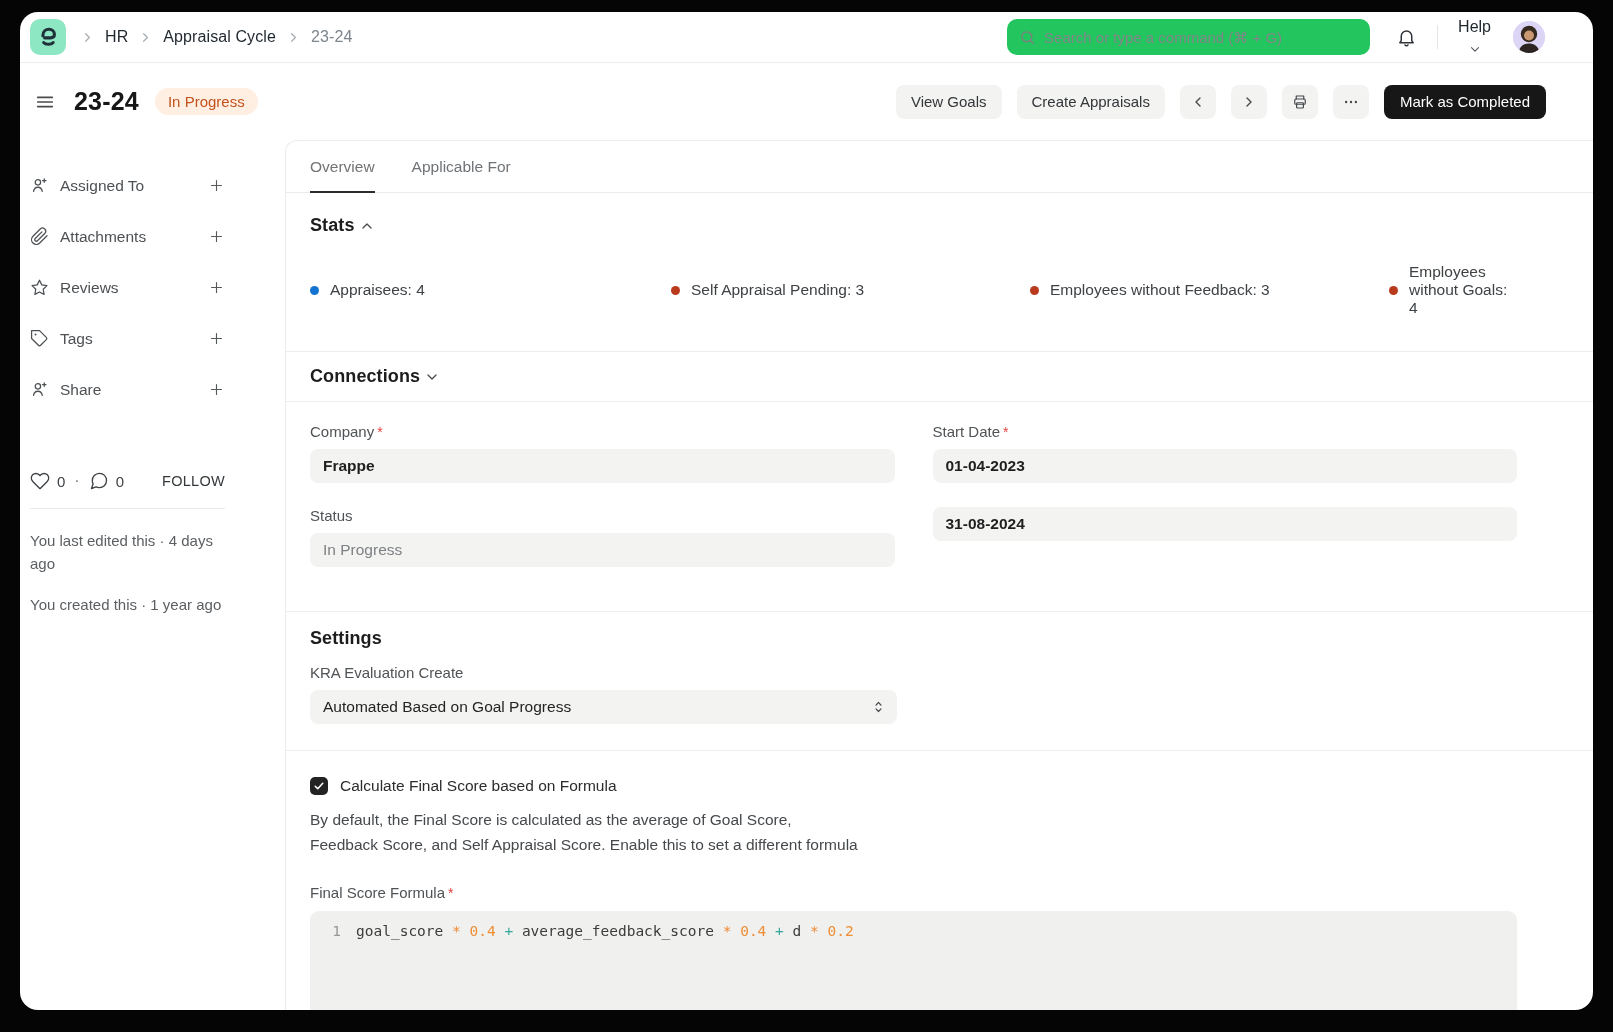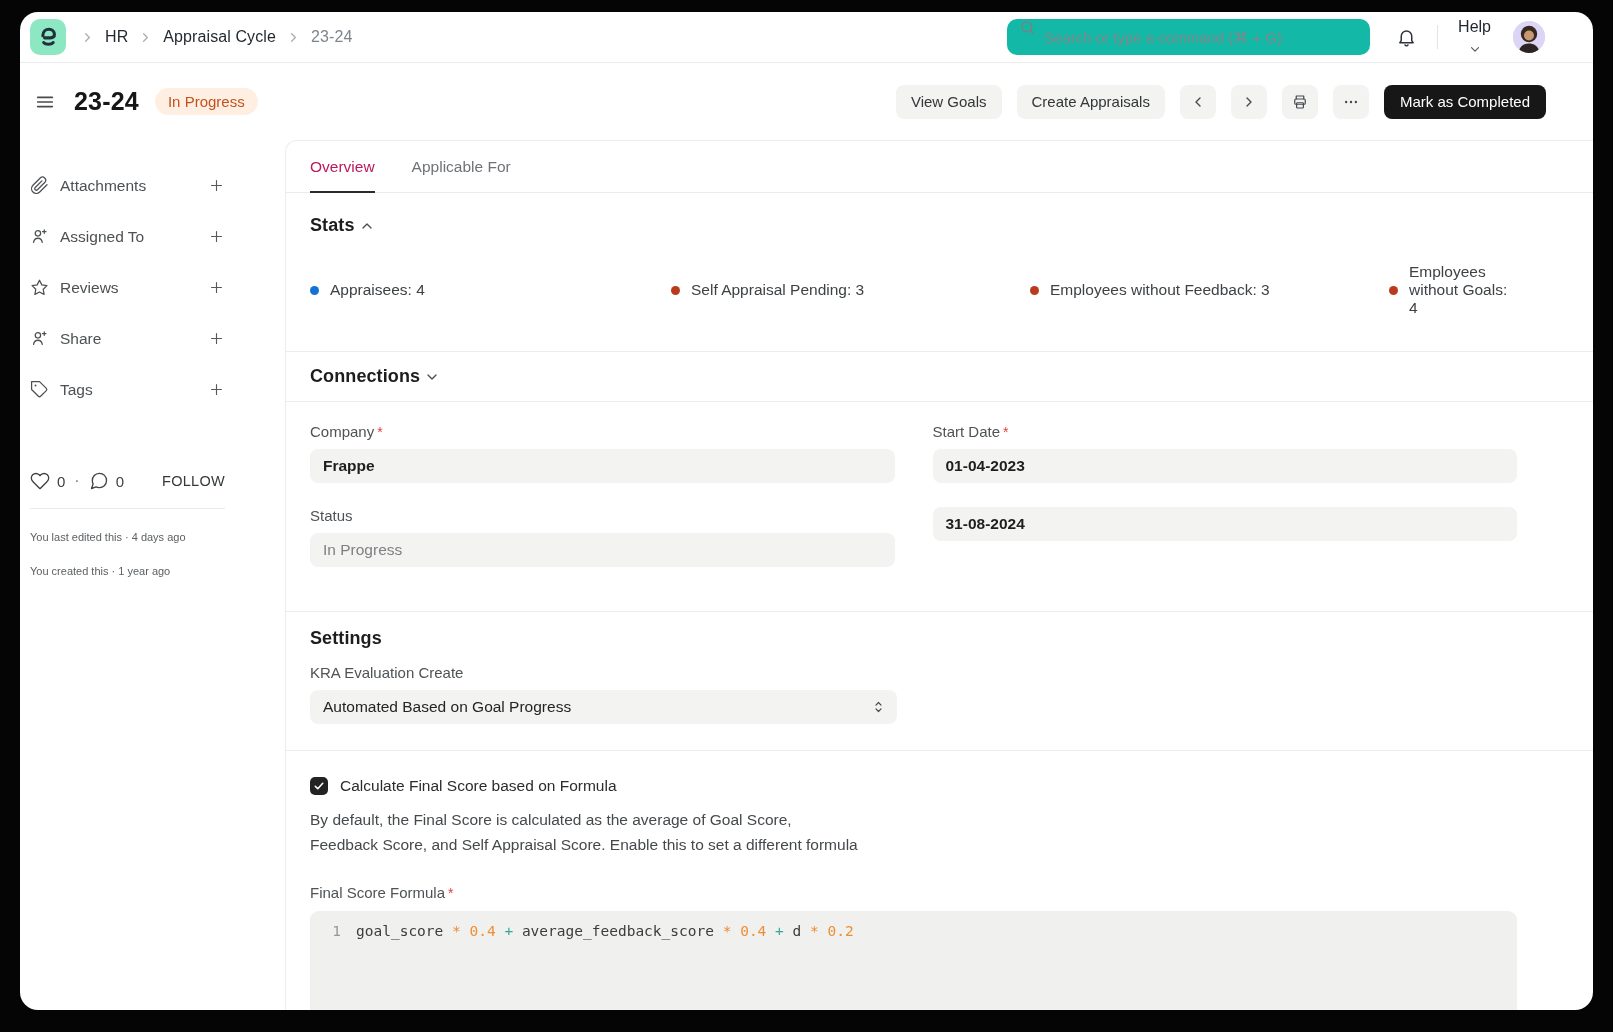--- a/index.html
+++ b/index.html
@@ -7,21 +7,21 @@
   .window { position:absolute; left:20px; top:12px; width:1573px; height:998px; background:#fff; border-radius:18px; overflow:hidden; }
 
   
   .navbar { height:51px; display:flex; align-items:center; padding:0 48px 0 10px; border-bottom:1px solid #ececec; }
   .logo { width:36px; height:36px; border-radius:10px; background:#8ce7c2; display:flex; align-items:center; justify-content:center; flex:0 0 auto; }
   .crumbs { display:flex; align-items:center; gap:10px; margin-left:14px; }
   .crumb { font-size:16px; color:#1f262e; letter-spacing:.1px; }
   .crumb.muted { color:#7d858d; }
   .crumb-sep { color:#a9aeb3; display:flex; }
   .nav-right { margin-left:auto; display:flex; align-items:center; }
-  .searchbar { width:363px; height:36px; background:#14b8a6; border-radius:10px; display:flex; padding:0 12px; gap:8px; }
+  .searchbar { width:363px; height:36px; background:#22c55e; border-radius:10px; display:flex; align-items:center; padding:0 12px; gap:8px; }
   .searchbar svg { color:#7f7f7f; flex:0 0 auto; }
   .searchbar input { border:none; outline:none; background:transparent; font-size:15px; color:#3d3d3d; width:100%; font-family:inherit; }
   .searchbar input::placeholder { color:#818689; }
   .bell { margin-left:26px; color:#2d3338; display:flex; cursor:pointer; }
   .nav-divider { width:1px; height:24px; background:#e4e4e4; margin:0 20px; }
   .help { display:flex; align-items:center; gap:6px; font-size:16px; color:#1f262e; cursor:pointer;flex-direction:column; }
   .help svg { color:#55595e; }
   .avatar { width:32px; height:32px; border-radius:50%; overflow:hidden; margin-left:22px; background:#ddd5f6; cursor:pointer; flex:0 0 auto; }
 
   
@@ -38,27 +38,27 @@
   .content { display:flex; height:870px; }
   .sidebar { width:265px; flex:0 0 auto; padding:20px 60px 0 10px; }
   .side-row { height:51px; display:flex; align-items:center; color:#4d5154; cursor:pointer; }
   .side-row .lbl { font-size:15.5px; margin-left:11px; color:#4d5154; }
   .side-row .plus { margin-left:auto; color:#55595c; display:flex; cursor:pointer; }
   .engage { margin-top:56px; display:flex; align-items:center; color:#3e4245; }
   .engage .cnt { font-size:15px; margin-left:7px; }
   .engage .sep { margin:0 9px; color:#7c7c7c; }
   .engage .follow { margin-left:auto; font-size:14.5px; letter-spacing:.3px; color:#35393c; cursor:pointer; }
   .side-divider { border-top:1px solid #eaeaea; margin:17px 0 20px; }
-  .side-note { font-size:11px; color:#5b5f62; line-height:1.55; width:212px; margin-bottom:17px; }
+  .side-note { font-size:15px; color:#5b5f62; line-height:1.55; width:212px; margin-bottom:17px; }
 
   
   .main { flex:1; border-left:1px solid #ececec; border-top:1px solid #ececec; border-top-left-radius:12px; overflow:hidden; }
   .tabs { height:52px; display:flex; align-items:stretch; padding-left:24px; border-bottom:1px solid #ececec; gap:37px; }
   .tab { display:flex; align-items:center; font-size:15.5px; color:#6f7377; cursor:pointer; position:relative; }
-  .tab.active { color:#be185d; font-weight:500; }
+  .tab.active { color:#737373; font-weight:500; }
   .tab.active::after { content:""; position:absolute; left:0; right:0; bottom:-1px; height:2px; background:#2b2b2b; }
 
   .sec { padding-left:24px; padding-right:76px; }
   .sec-head { display:flex; align-items:center; gap:4px; }
   .sec-title { font-size:18px; font-weight:700; color:#1d1d1d; letter-spacing:.1px; }
   .sec-head svg { color:#4b4f52; cursor:pointer; }
 
   .stats-sec { padding-top:22px; padding-bottom:34px; border-bottom:1px solid #ededed; }
   .stats-row { margin-top:27px; display:grid; grid-template-columns:314px 312px 312px 1fr;gap:47px; }
   .stat { display:flex; align-items:center; gap:11px; font-size:15.5px; color:#3e4245; }
@@ -197,72 +197,72 @@
       </button>
       <button class="btn btn-dark">Mark as Completed</button>
     </div>
   </div>
 
   <div class="content">
 
     <div class="sidebar">
       <div class="side-row">
         <svg width="19" height="19" viewBox="0 0 24 24" fill="none" stroke="currentColor" stroke-width="1.6" stroke-linecap="round" stroke-linejoin="round">
-            <path d="M21.44 11.05l-9.19 9.19a6 6 0 0 1-8.49-8.49l9.19-9.19a4 4 0 0 1 5.66 5.66l-9.2 9.19a2 2 0 0 1-2.83-2.83l8.49-8.48"></path>
-          </svg>
-        <span class="lbl">Attachments</span>
-        <span class="plus">
-            <svg width="17" height="17" viewBox="0 0 24 24" fill="none" stroke="currentColor" stroke-width="1.6" stroke-linecap="round">
-              <path d="M12 5v14M5 12h14"></path>
-            </svg>
-          </span>
-      </div>
-      <div class="side-row">
-        <svg width="19" height="19" viewBox="0 0 24 24" fill="none" stroke="currentColor" stroke-width="1.6" stroke-linecap="round" stroke-linejoin="round">
             <circle cx="10" cy="8" r="3.4"></circle>
             <path d="M4.5 19.5c.5-3.5 3-5.3 5.5-5.3s5 1.8 5.5 5.3"></path>
             <path d="M18 3.5v4.4M15.8 5.7h4.4"></path>
           </svg>
         <span class="lbl">Assigned To</span>
         <span class="plus">
             <svg width="17" height="17" viewBox="0 0 24 24" fill="none" stroke="currentColor" stroke-width="1.6" stroke-linecap="round">
               <path d="M12 5v14M5 12h14"></path>
             </svg>
           </span>
       </div>
       <div class="side-row">
         <svg width="19" height="19" viewBox="0 0 24 24" fill="none" stroke="currentColor" stroke-width="1.6" stroke-linecap="round" stroke-linejoin="round">
+            <path d="M21.44 11.05l-9.19 9.19a6 6 0 0 1-8.49-8.49l9.19-9.19a4 4 0 0 1 5.66 5.66l-9.2 9.19a2 2 0 0 1-2.83-2.83l8.49-8.48"></path>
+          </svg>
+        <span class="lbl">Attachments</span>
+        <span class="plus">
+            <svg width="17" height="17" viewBox="0 0 24 24" fill="none" stroke="currentColor" stroke-width="1.6" stroke-linecap="round">
+              <path d="M12 5v14M5 12h14"></path>
+            </svg>
+          </span>
+      </div>
+      <div class="side-row">
+        <svg width="19" height="19" viewBox="0 0 24 24" fill="none" stroke="currentColor" stroke-width="1.6" stroke-linecap="round" stroke-linejoin="round">
             <path d="M12 2.8l2.9 5.9 6.5.9-4.7 4.6 1.1 6.5-5.8-3-5.8 3 1.1-6.5L2.6 9.6l6.5-.9z"></path>
           </svg>
         <span class="lbl">Reviews</span>
+        <span class="plus">
+            <svg width="17" height="17" viewBox="0 0 24 24" fill="none" stroke="currentColor" stroke-width="1.6" stroke-linecap="round">
+              <path d="M12 5v14M5 12h14"></path>
+            </svg>
+          </span>
+      </div>
+      <div class="side-row">
+        <svg width="19" height="19" viewBox="0 0 24 24" fill="none" stroke="currentColor" stroke-width="1.6" stroke-linecap="round" stroke-linejoin="round">
+            <path d="M20.59 13.41l-7.17 7.17a2 2 0 0 1-2.83 0L2 12V2h10l8.59 8.59a2 2 0 0 1 0 2.82z"></path>
+            <circle cx="7" cy="7" r="1.2" fill="currentColor" stroke="none"></circle>
+          </svg>
+        <span class="lbl">Tags</span>
         <span class="plus">
             <svg width="17" height="17" viewBox="0 0 24 24" fill="none" stroke="currentColor" stroke-width="1.6" stroke-linecap="round">
               <path d="M12 5v14M5 12h14"></path>
             </svg>
           </span>
       </div>
       <div class="side-row">
         <svg width="19" height="19" viewBox="0 0 24 24" fill="none" stroke="currentColor" stroke-width="1.6" stroke-linecap="round" stroke-linejoin="round">
             <circle cx="10" cy="8" r="3.4"></circle>
             <path d="M4.5 19.5c.5-3.5 3-5.3 5.5-5.3s5 1.8 5.5 5.3"></path>
             <path d="M18 3.5v4.4M15.8 5.7h4.4"></path>
           </svg>
         <span class="lbl">Share</span>
-        <span class="plus">
-            <svg width="17" height="17" viewBox="0 0 24 24" fill="none" stroke="currentColor" stroke-width="1.6" stroke-linecap="round">
-              <path d="M12 5v14M5 12h14"></path>
-            </svg>
-          </span>
-      </div>
-      <div class="side-row">
-        <svg width="19" height="19" viewBox="0 0 24 24" fill="none" stroke="currentColor" stroke-width="1.6" stroke-linecap="round" stroke-linejoin="round">
-            <path d="M20.59 13.41l-7.17 7.17a2 2 0 0 1-2.83 0L2 12V2h10l8.59 8.59a2 2 0 0 1 0 2.82z"></path>
-            <circle cx="7" cy="7" r="1.2" fill="currentColor" stroke="none"></circle>
-          </svg>
-        <span class="lbl">Tags</span>
         <span class="plus">
             <svg width="17" height="17" viewBox="0 0 24 24" fill="none" stroke="currentColor" stroke-width="1.6" stroke-linecap="round">
               <path d="M12 5v14M5 12h14"></path>
             </svg>
           </span>
       </div>
 
       <div class="engage">
         <svg width="20" height="20" viewBox="0 0 24 24" fill="none" stroke="currentColor" stroke-width="1.6" stroke-linecap="round" stroke-linejoin="round">
             <path d="M20.8 4.6a5.5 5.5 0 0 0-7.8 0L12 5.6l-1-1a5.5 5.5 0 0 0-7.8 7.8l1 1L12 21.2l7.8-7.8 1-1a5.5 5.5 0 0 0 0-7.8z"></path>

